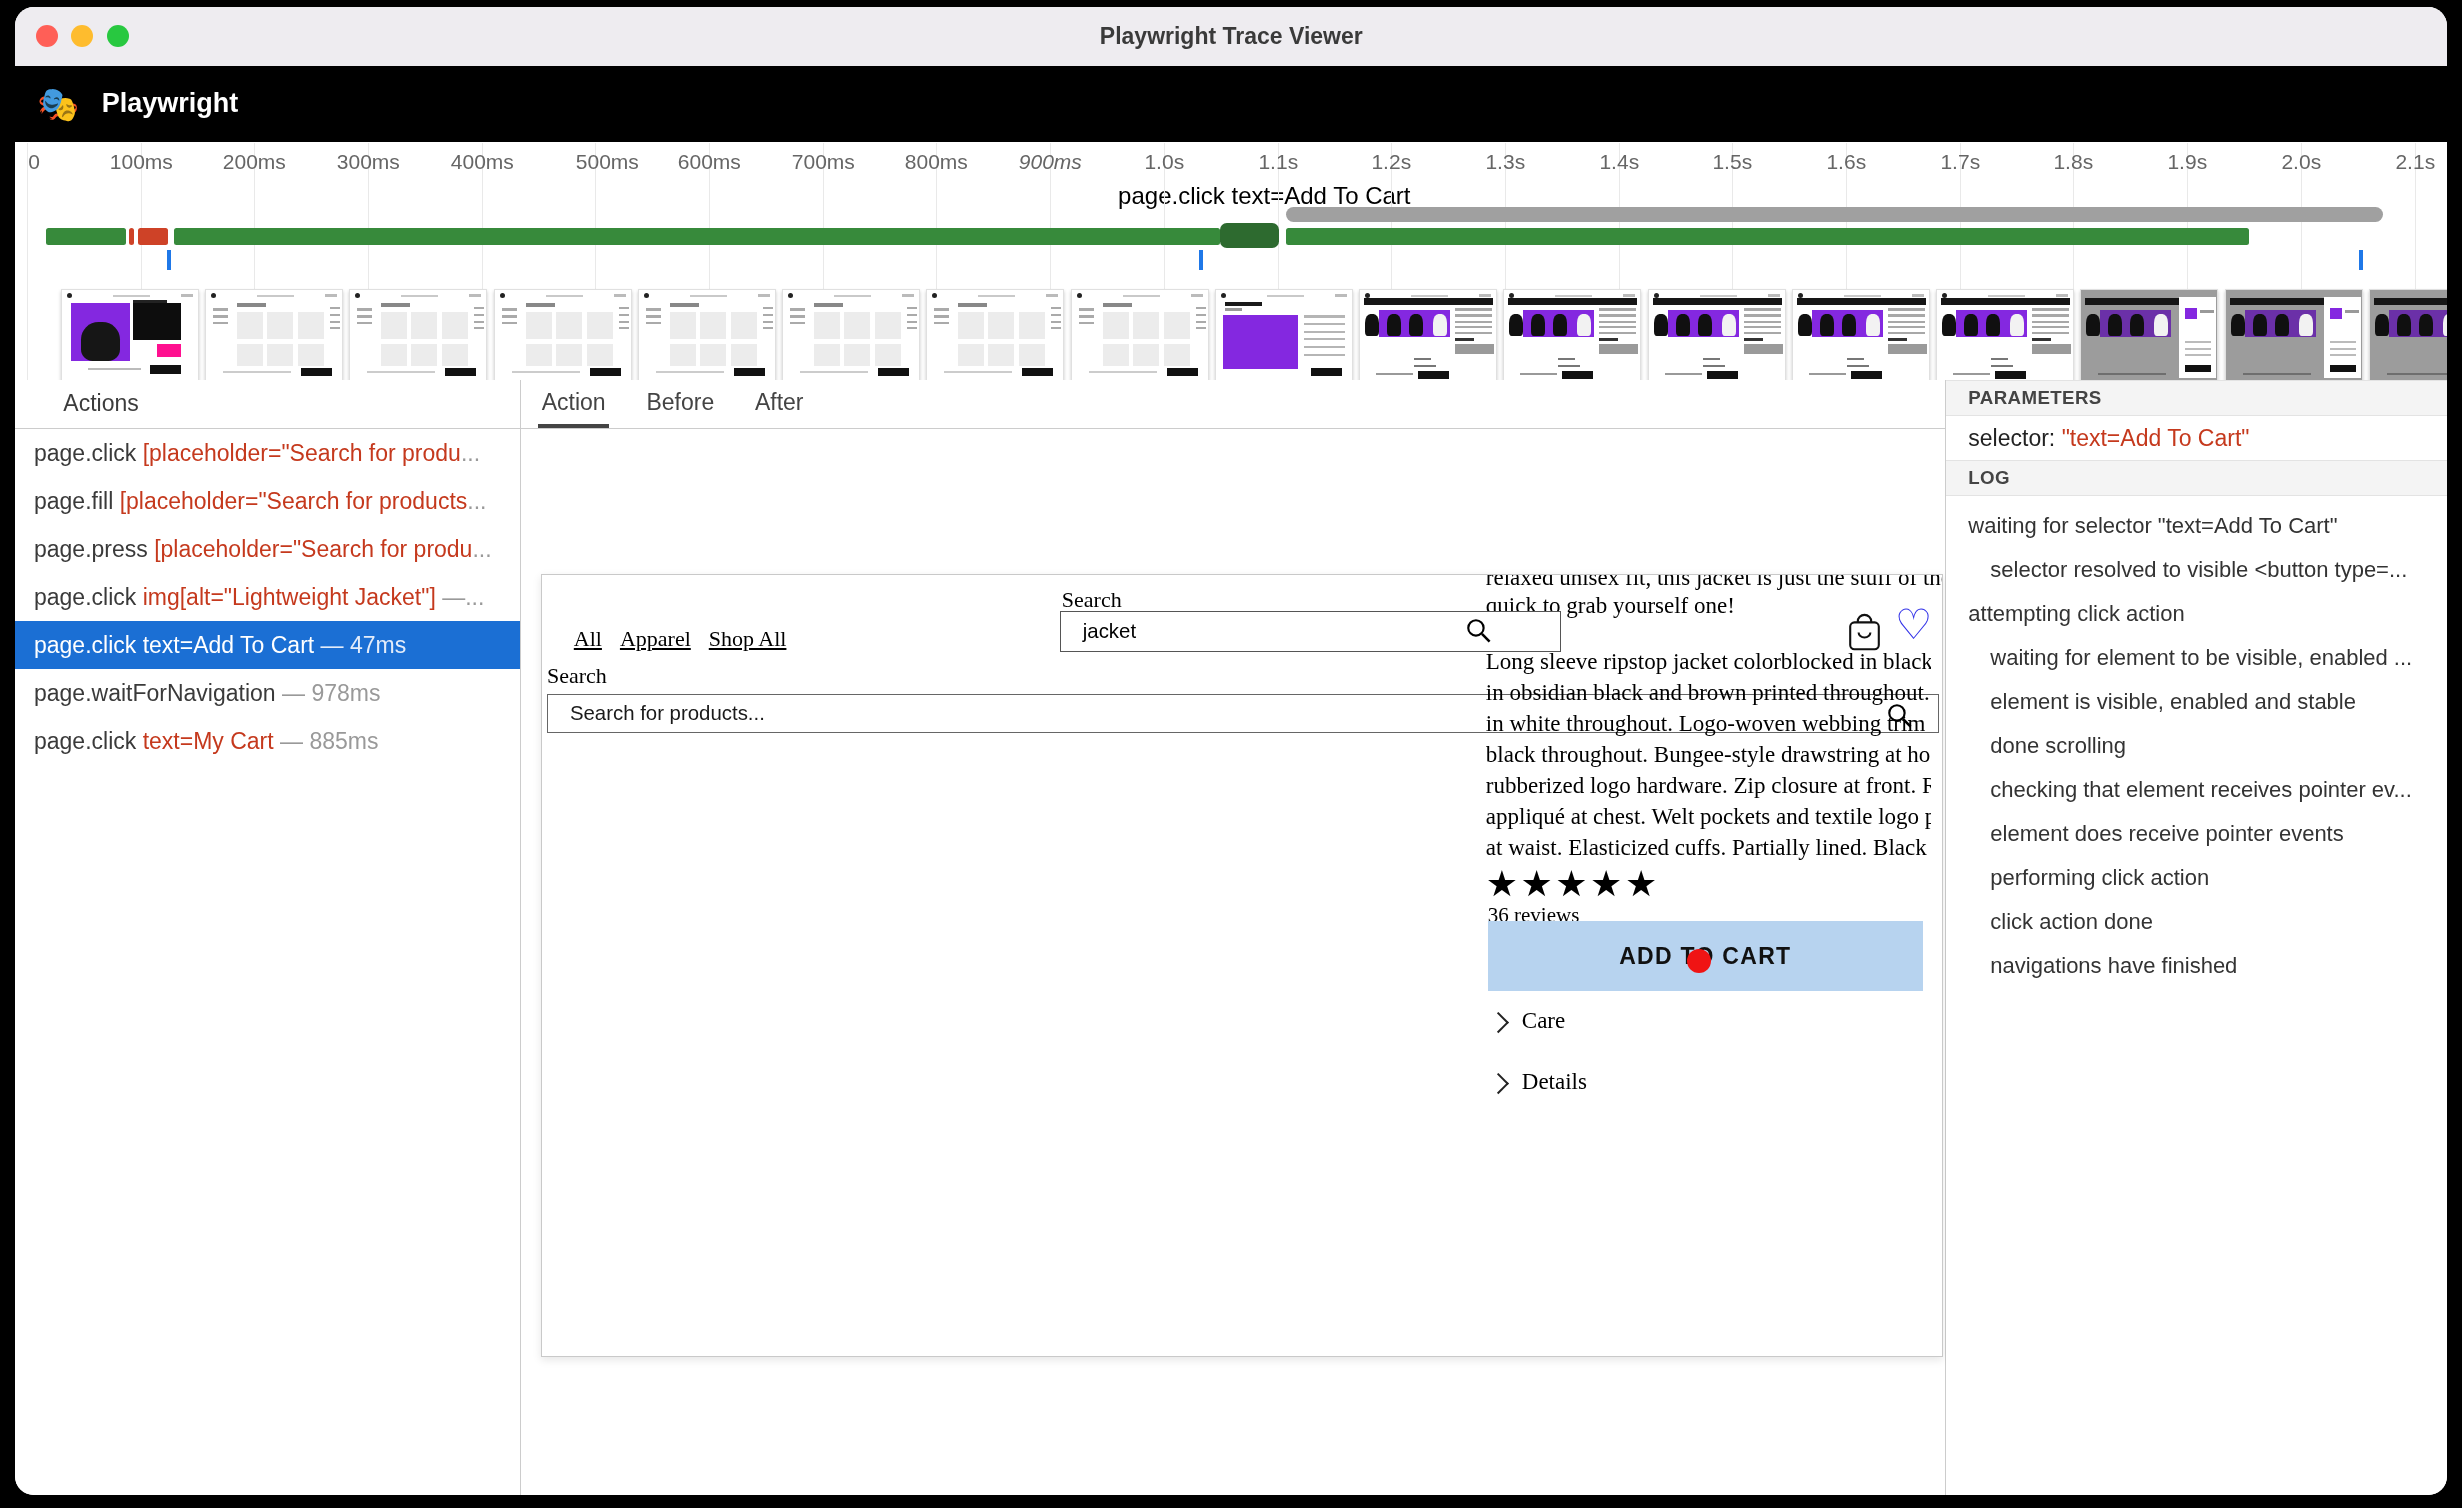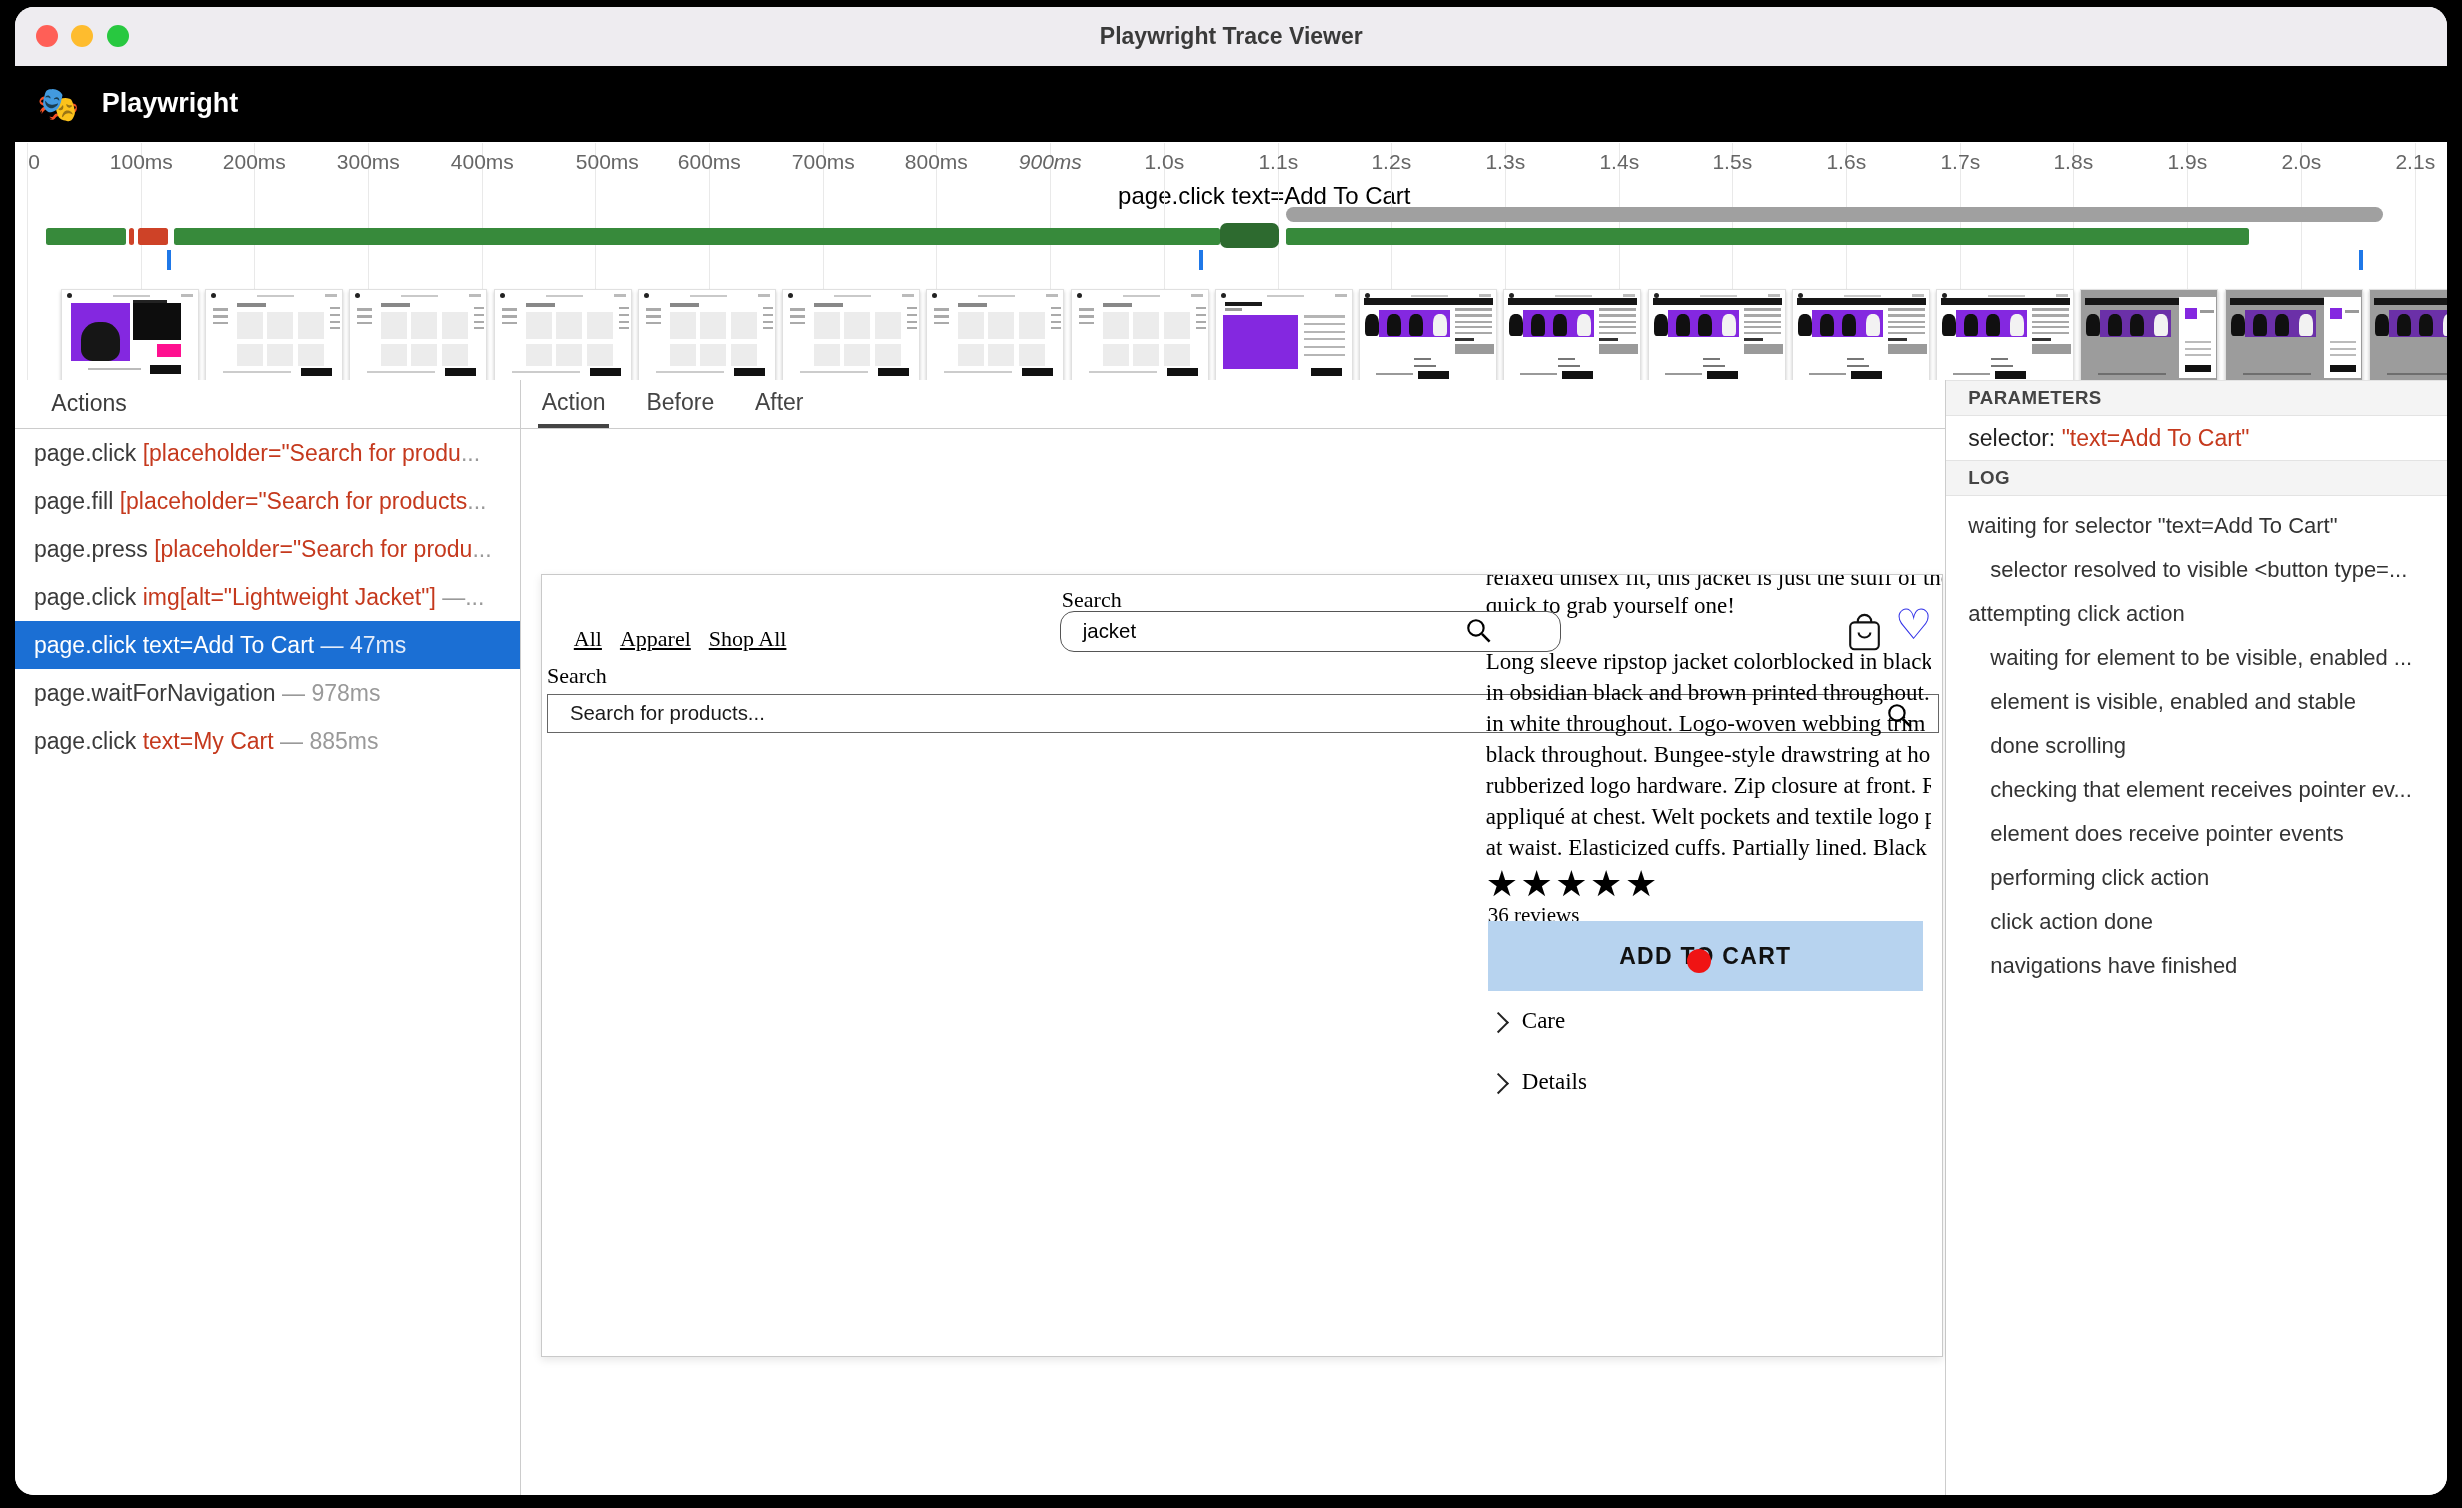--- a/index.html
+++ b/index.html
@@ -29,21 +29,21 @@
   .click-marker{position:absolute;top:107px;width:4.2px;height:20.4px;background:#1f78e8;}
   
   .thumb{position:absolute;top:146px;width:136px;height:93px;background:#fff;border:0.8px solid #e0e0e0;box-shadow:0 1.7px 3.4px rgba(0,0,0,.22);overflow:hidden;}
   .thumb div{position:absolute;}
   
   .main{position:absolute;left:0;top:373px;width:100%;height:1115px;display:flex;}
   .pane-left{width:506px;border-right:0.8px solid #ccc;box-sizing:border-box;position:relative;background:#fff;}
   .pane-mid{width:1425px;border-right:0.8px solid #ccc;box-sizing:border-box;position:relative;background:#fff;}
   .pane-right{flex:1;position:relative;background:#fff;overflow:hidden;}
   .tabbar{height:49px;border-bottom:0.8px solid #ccc;display:flex;align-items:center;box-sizing:border-box;}
-  .actions-header{padding-left:36px;font-size:23px;color:#3c3c3c;}
+  .actions-header{padding-left:48px;font-size:23px;color:#3c3c3c;}
   .tab{font-size:23px;color:#444;margin:0 17px;height:49px;line-height:46px;box-sizing:border-box;padding:0 3.4px;cursor:default;}
   .tab.sel{border-bottom:4.2px solid #444;}
   .tab sup{font-size:14.4px;}
   
   .action-item{height:48px;line-height:48px;padding-left:18.7px;font-size:23px;white-space:nowrap;overflow:hidden;}
   .action-item .m{color:#3a3a3a;}
   .action-item .s{color:#c5391d;}
   .action-item .x{color:#999;}
   .action-item.sel{background:#1b6fd4;}
   .action-item.sel .m,.action-item.sel .s{color:#fff;}
@@ -514,21 +514,21 @@
         <div class="abs" style="left:1304px;top:37px;">
           <svg width="37" height="41" viewBox="0 0 44 48">
             <rect x="5" y="12" width="34" height="32" rx="5" fill="none" stroke="#111" stroke-width="2.5"></rect>
             <path d="M14 12 v-1 a8 8 0 0 1 16 0 v1" fill="none" stroke="#111" stroke-width="2.5"></path>
             <path d="M15 24 a7 6 0 0 0 14 0" fill="none" stroke="#111" stroke-width="2.5"></path>
           </svg>
         </div>
         <div class="abs" style="left:1353px;top:25.5px;font-size:42px;color:#3232e8;">♡</div>
 
         <div class="abs serifline" style="left:520px;top:12px;font-size:22px;">Search</div>
-        <div class="abs sinput" style="left:518px;top:36px;width:501px;height:41px;border-radius:14px;">
+        <div class="abs sinput" style="left:518px;top:36px;width:501px;height:41px;">
           <span style="display:inline-block;padding-left:22px;font-size:20.4px;line-height:39px;">jacket</span>
         </div>
         <div class="abs" style="left:922px;top:41px;">
           <svg width="29" height="29" viewBox="0 0 34 34">
             <circle cx="14" cy="14" r="9" fill="none" stroke="#000" stroke-width="2.5"></circle>
             <line x1="21" y1="21" x2="30" y2="30" stroke="#000" stroke-width="3"></line>
           </svg>
         </div>
 
         <div class="abs navlinks" style="left:32px;top:51px;">

